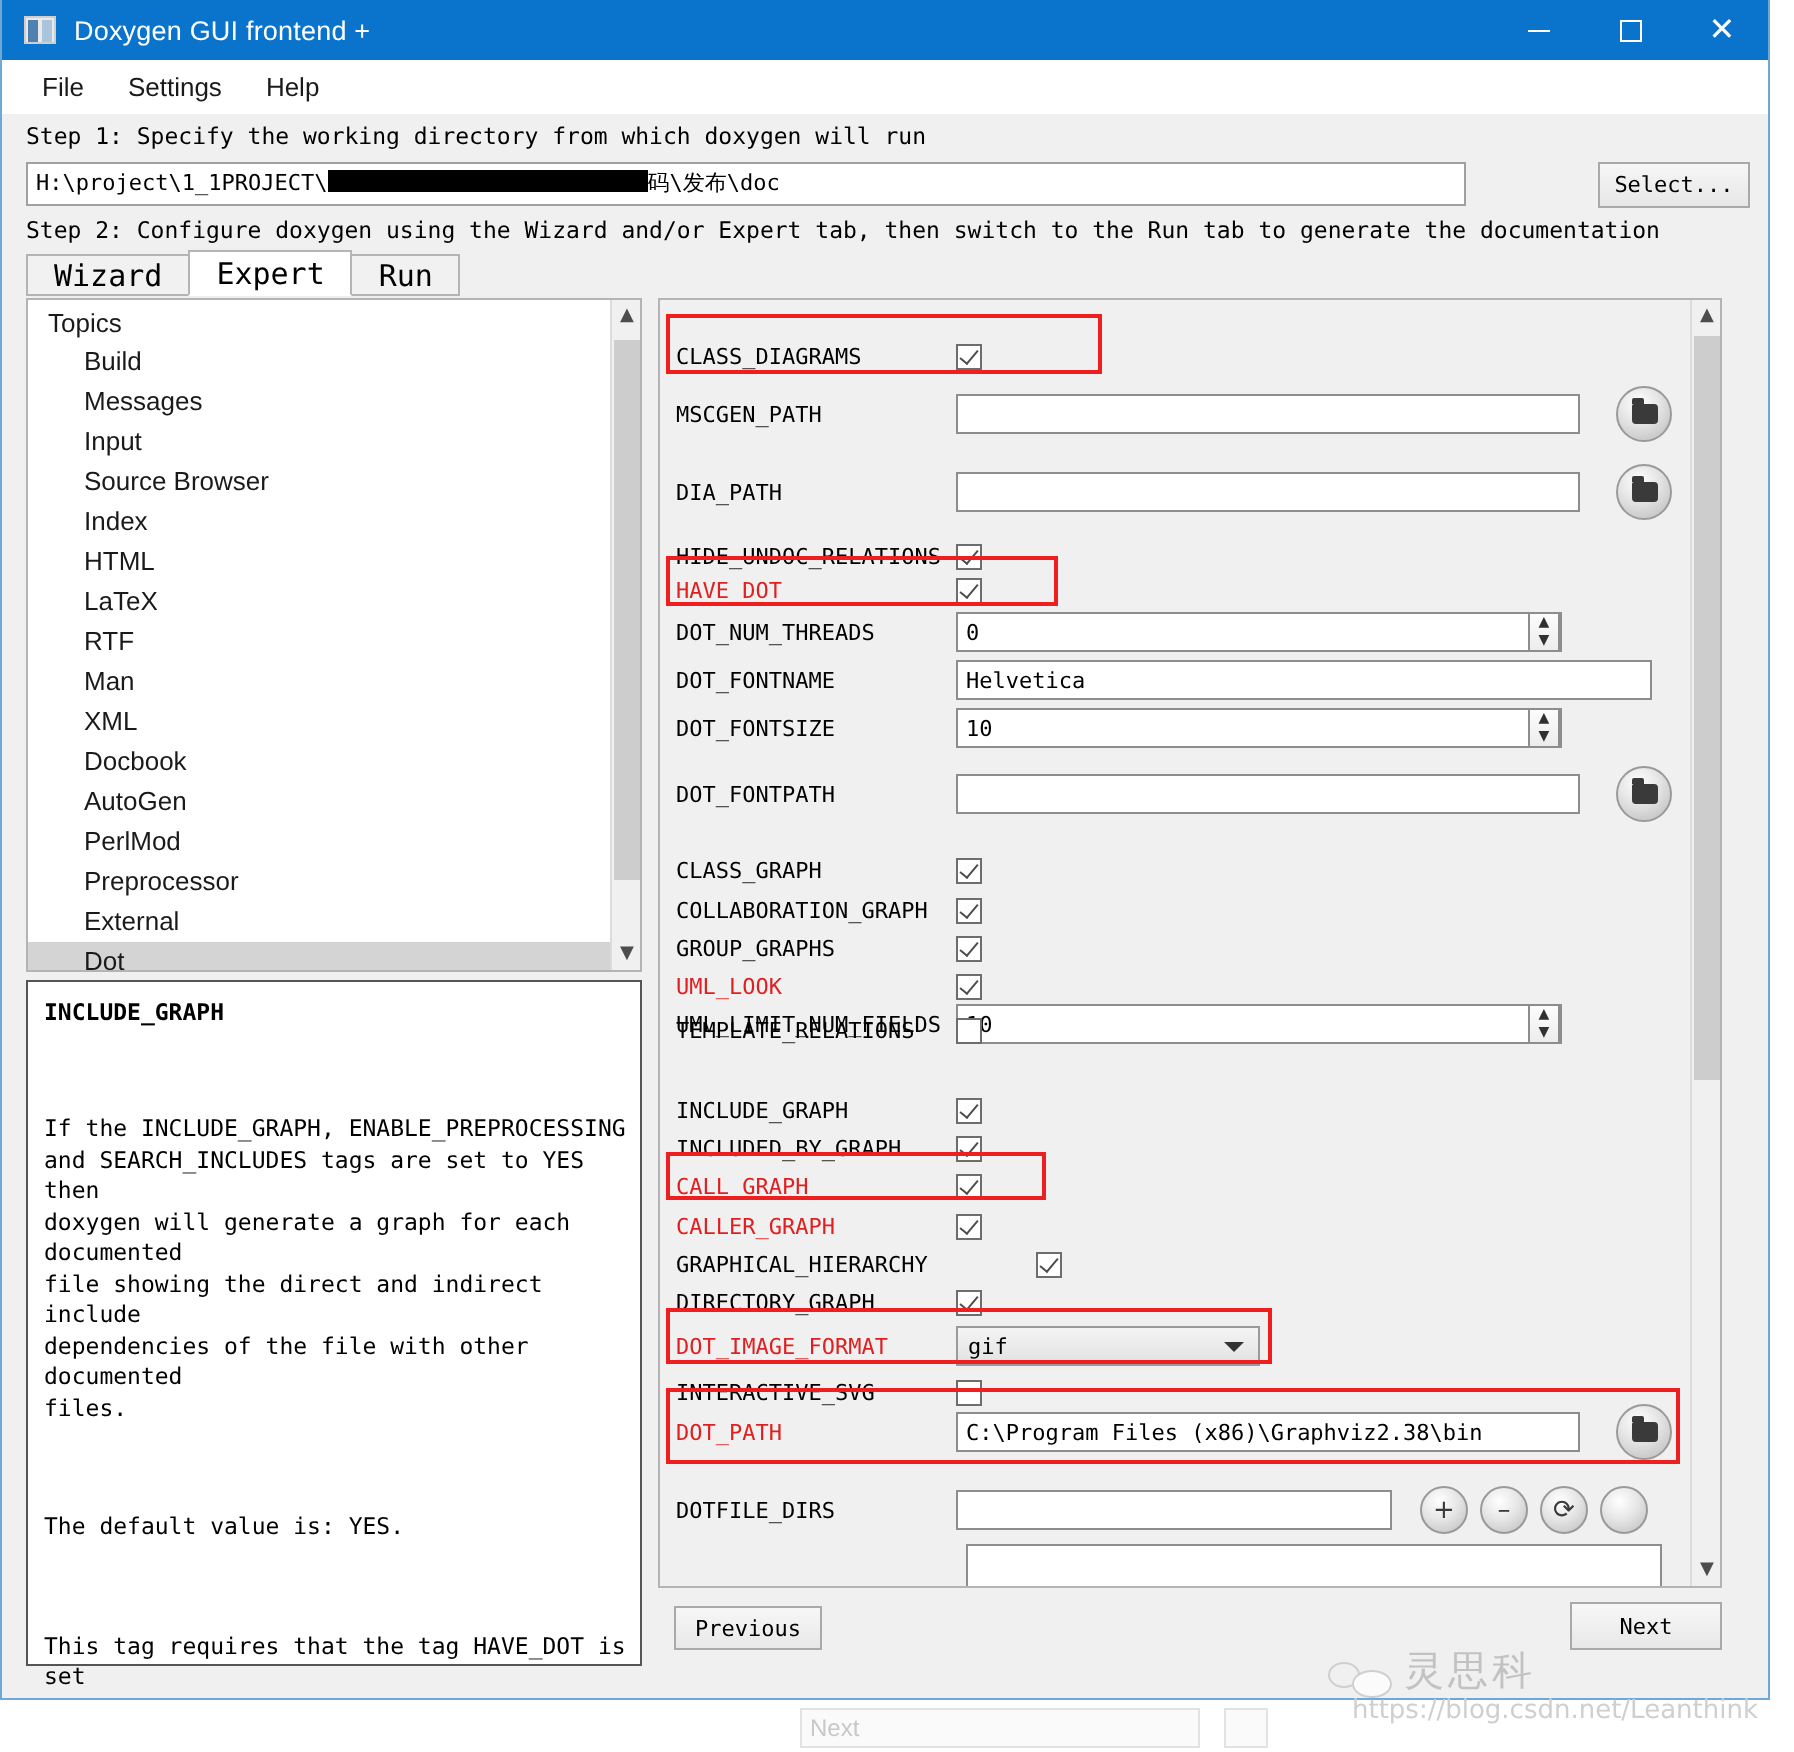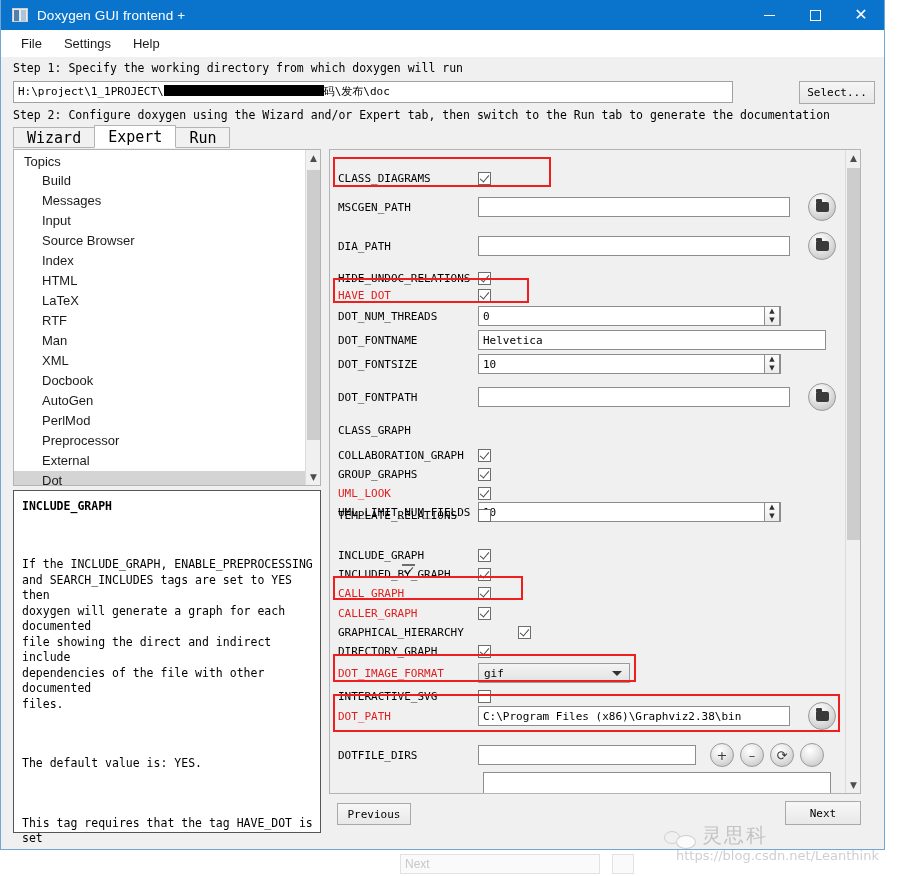--- a/index.html
+++ b/index.html
@@ -421,21 +421,21 @@
               </span>
             </div>
           </div>
           <div class="row" style="top: 236px;">
             <div class="lbl">DOT_FONTPATH</div>
             <div class="txt" style="width: 312px;"></div>
             <div class="folder-btn" style="margin-left: 18px;">
               <span class="fglyph"></span>
             </div>
           </div>
-          <div class="row" style="top: 274px; flex-direction: column;">
+          <div class="row" style="top: 274px;">
             <div class="lbl">CLASS_GRAPH</div>
             <span class="cb checked"></span>
           </div>
           <div class="row" style="top: 294px;">
             <div class="lbl">COLLABORATION_GRAPH</div>
             <span class="cb checked"></span>
           </div>
           <div class="row" style="top: 313px;">
             <div class="lbl">GROUP_GRAPHS</div>
             <span class="cb checked"></span>

